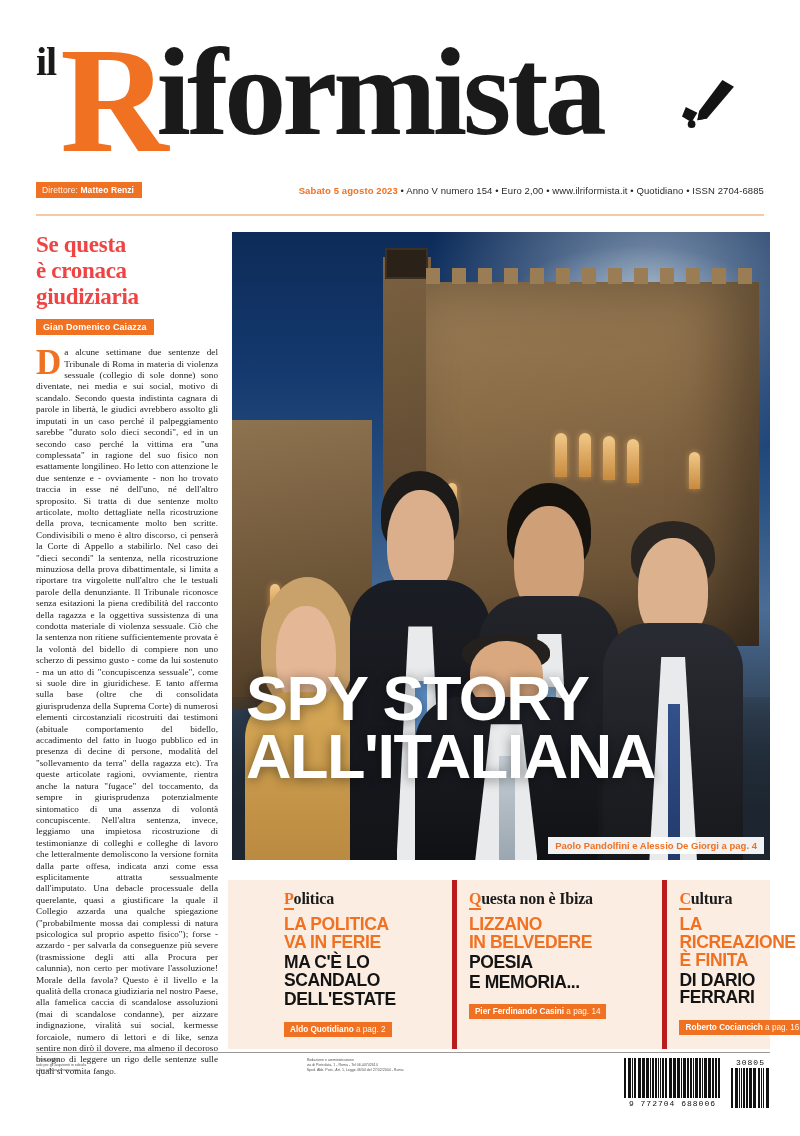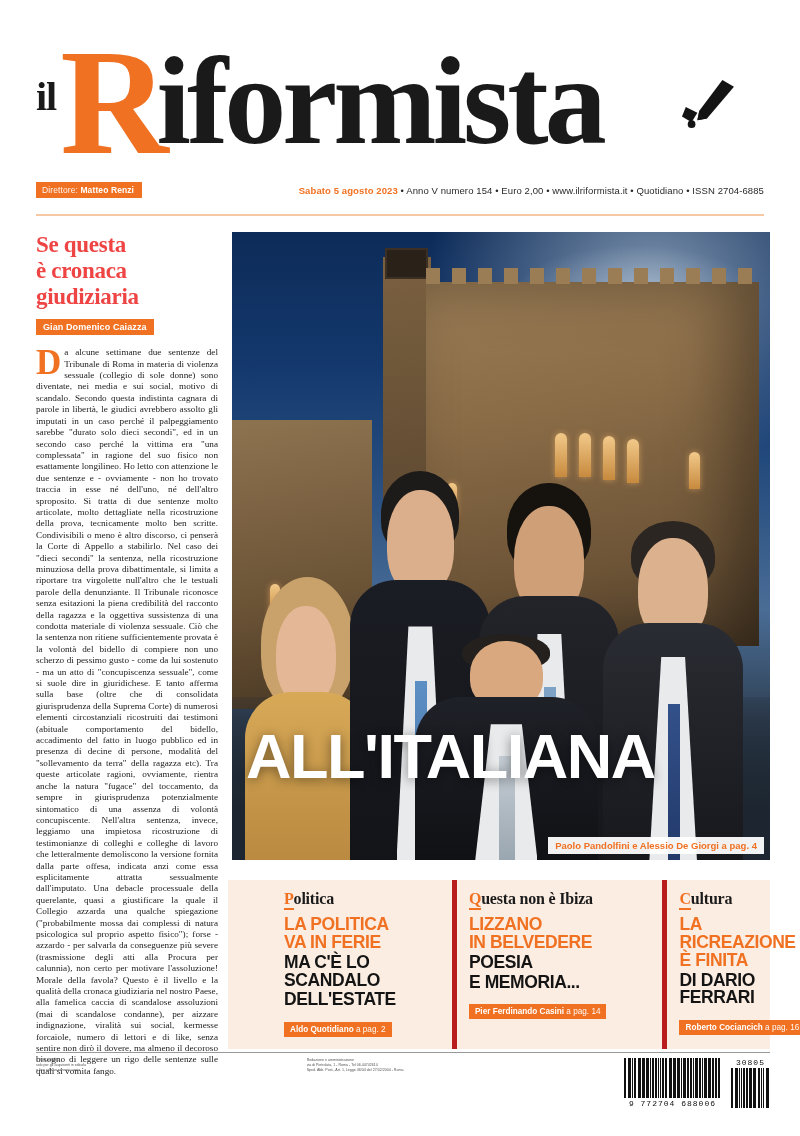--- a/index.html
+++ b/index.html
@@ -8,21 +8,21 @@
     background: #ffffff;
     font-family: "Liberation Sans", sans-serif;
     overflow: hidden;
   }
   .page { position: relative; width: 800px; height: 1136px; background:#fff; }
 
   
   .masthead { position: relative; height: 178px; }
   .logo-row {
     position: absolute; left: 36px; top: 42px; right: 36px; height: 120px;
-    display: flex; align-items: center;
+    display: flex; align-items: flex-start;
   }
   .logo-il {
     font-family: "Liberation Serif", serif;
     font-weight: bold; font-size: 40px; color:#1a1a1a;
     line-height: 1; padding-bottom: 10px; letter-spacing: -1px;
   }
   .logo-R {
     font-family: "Liberation Serif", serif;
     font-weight: bold; font-size: 150px; color:#F07122;
     line-height: .78; margin-left: 4px; letter-spacing: -6px;
@@ -307,20 +307,21 @@
 
         <div class="person" style="left:34%;width:34%;height:36%;">
           <div class="p-hair" style="left:26%;top:0%;width:48%;height:16%;background:#23201d;"></div>
           <div class="p-head" style="left:30%;top:3%;width:40%;height:30%;background:#d9a87f;"></div>
           <div class="p-body" style="left:0%;width:100%;height:72%;background:linear-gradient(180deg,#1f2128,#101114);"></div>
           <div class="p-shirt"></div>
           <div class="p-tie" style="background:linear-gradient(180deg,#c7cfd6,#9aa6b0);"></div>
         </div>
 
         <div class="headline">
+          <div>SPY STORY</div>
           <div>ALL'ITALIANA</div>
         </div>
         <div class="photo-credit">Paolo Pandolfini e Alessio De Giorgi a pag. 4</div>
       </div>
     </div>
   </div>
 
   <div class="teasers">
 
     <div class="teaser">

